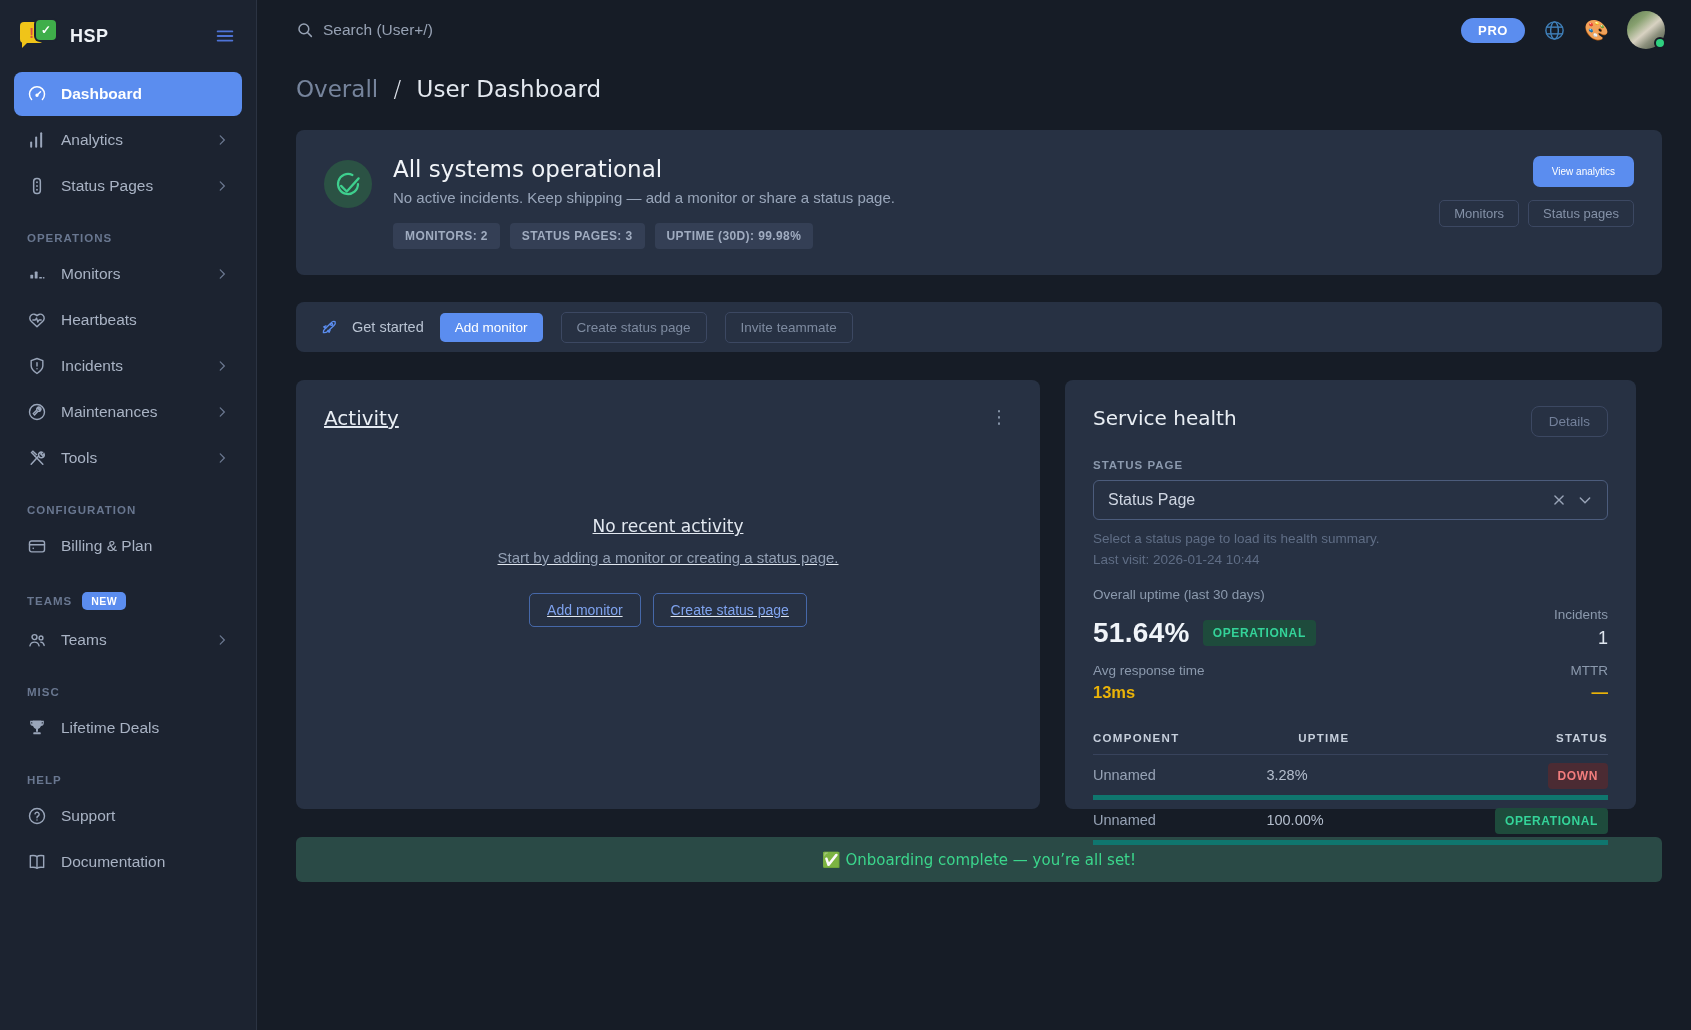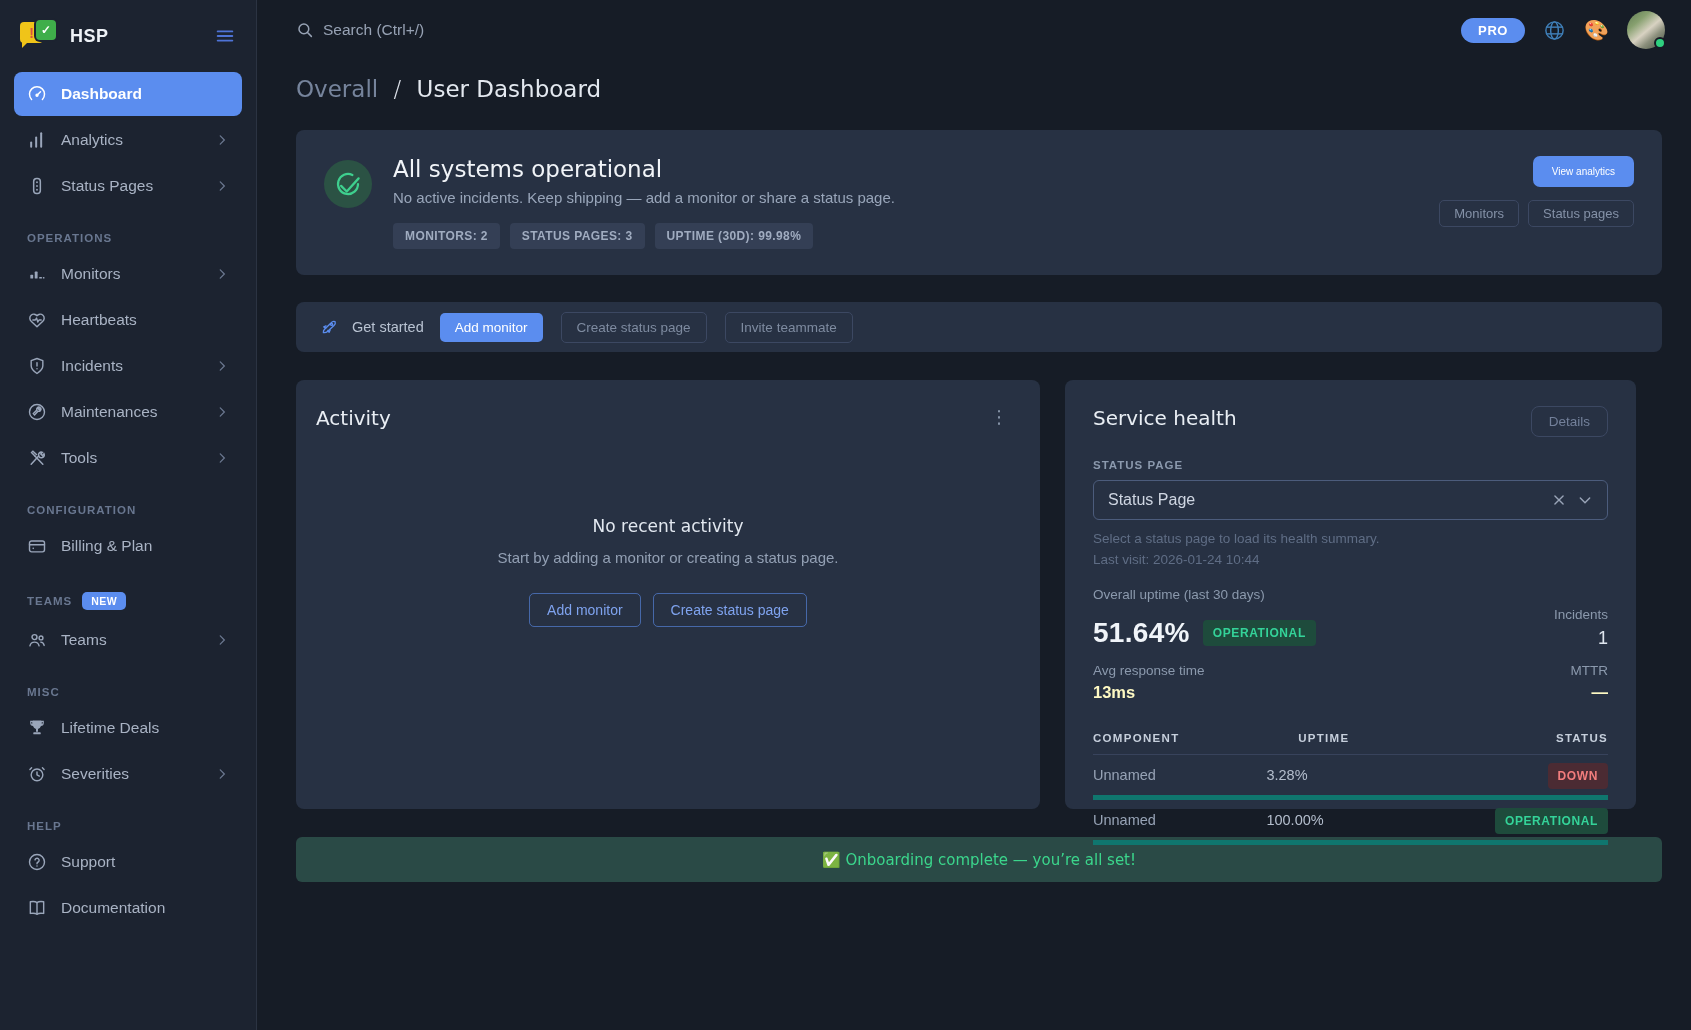--- a/index.html
+++ b/index.html
@@ -119,21 +119,21 @@
     background:#5b8def; color:#fff; border:none; border-radius:5px;
     font-size:13.5px; padding:7px 15px; cursor:pointer; font-family:inherit;
   }
   .btn-small-ghost {
     background:transparent; border:1px solid #3c4862; color:#7e8ba0;
     border-radius:5px; font-size:13.5px; padding:7px 15px; cursor:pointer; font-family:inherit; margin-left:4px;
   }
 
   
   .cards-row { display:flex; gap:25px; margin-bottom:28px; }
-  .activity-card { width:744px; height:429px; padding:26px 20px; position:relative; }
+  .activity-card { width:744px; height:429px; padding:26px 28px; position:relative;text-decoration:underline; }
   .card-title { font-family:"DejaVu Sans", sans-serif; font-size:20px; color:#e9eef4; font-weight:500; }
   .kebab { position:absolute; top:22px; right:24px; color:#8b99ad; font-size:18px; cursor:pointer; padding:4px 8px; }
   .empty-state { text-align:center; margin-top:86px; }
   .empty-title { font-family:"DejaVu Sans", sans-serif; font-size:17px; color:#e2e8f0; font-weight:500; margin-bottom:13px; }
   .empty-sub { font-size:15px; color:#93a0b4; margin-bottom:27px; }
   .empty-btns { display:flex; justify-content:center; gap:12px; }
   .btn-outline-blue {
     background:transparent; border:1px solid rgba(91,141,239,.6); color:#7fa3ef;
     border-radius:5px; font-size:14px; padding:8px 17px; cursor:pointer; font-family:inherit;
   }
@@ -162,21 +162,21 @@
   .badge-op {
     background:#1e4b3c; color:#34d399; font-size:12px; font-weight:bold;
     padding:6px 10px; border-radius:4px; letter-spacing:.6px;
   }
   .badge-down {
     background:#4b2b33; color:#f27d7d; font-size:12px; font-weight:bold;
     padding:6px 10px; border-radius:4px; letter-spacing:.6px;
   }
   .stat-right { text-align:right; }
   .stat-val { font-size:18px; color:#dfe6ef; margin-top:6px; }
-  .stat-val-sm { font-size:16.5px; font-weight:bold; color:#fef9c3; margin-top:5px; }
+  .stat-val-sm { font-size:16.5px; font-weight:bold; color:#eab308; margin-top:5px; }
 
   .health-table { width:100%; border-collapse:collapse; margin-top:20px; }
   .health-table th {
     font-size:11.5px; letter-spacing:1.3px; color:#c6cfdc; font-weight:bold;
     padding:10px 0; border-bottom:1px solid #38435c; text-align:left;
   }
   .health-table th.col-uptime { text-align:center; }
   .health-table th.col-status { text-align:right; }
   .health-table td { padding:12px 0; border-bottom:5px solid #0f766e; font-size:14.5px; color:#97a3b6; }
   .health-table td.col-uptime { text-align:left; color:#b4becd; }
@@ -382,36 +382,20 @@
           <path d="M7 3h10v5.2A5 5 0 0 1 7 8.2z"></path>
           <path d="M7 4H4.5v1.8A3.2 3.2 0 0 0 7.6 9L7 7z" fill="none" stroke="currentColor" stroke-width="1.4"></path>
           <path d="M17 4h2.5v1.8A3.2 3.2 0 0 1 16.4 9L17 7z" fill="none" stroke="currentColor" stroke-width="1.4"></path>
           <rect x="10.8" y="12.5" width="2.4" height="4"></rect>
           <rect x="7.5" y="17" width="9" height="2.5" rx="1"></rect>
         </svg>
       </span>
     <span>Lifetime Deals</span>
   </div>
 
-  <div class="nav-item">
-    <span class="nv-icon">
-        <svg width="20" height="20" viewBox="0 0 24 24" fill="none" stroke="currentColor" stroke-width="1.7" stroke-linecap="round">
-          <circle cx="12" cy="13" r="7"></circle>
-          <polyline points="12 9.5 12 13 14.8 14.5"></polyline>
-          <line x1="5.5" y1="4.5" x2="3.5" y2="6.5"></line>
-          <line x1="18.5" y1="4.5" x2="20.5" y2="6.5"></line>
-        </svg>
-      </span>
-    <span>Severities</span>
-    <span class="nav-chevron">
-        <svg width="14" height="14" viewBox="0 0 24 24" fill="none" stroke="currentColor" stroke-width="2.2" stroke-linecap="round">
-          <polyline points="9 5 16 12 9 19"></polyline>
-        </svg>
-      </span>
-  </div>
 
   <div class="nav-section">
       <span>HELP</span>
     </div>
 
   <div class="nav-item">
     <span class="nv-icon">
         <svg width="20" height="20" viewBox="0 0 24 24" fill="none" stroke="currentColor" stroke-width="1.7" stroke-linecap="round">
           <circle cx="12" cy="12" r="9"></circle>
           <path d="M9.6 9.5a2.5 2.5 0 1 1 3.4 2.8c-.8.35-1 .9-1 1.7"></path>
@@ -435,21 +419,21 @@
 <div class="main">
 
   <div class="topbar">
     <div class="search">
       <span>
           <svg width="18" height="18" viewBox="0 0 24 24" fill="none" stroke="currentColor" stroke-width="2" stroke-linecap="round">
             <circle cx="10.5" cy="10.5" r="6.5"></circle>
             <line x1="15.3" y1="15.3" x2="20.5" y2="20.5"></line>
           </svg>
         </span>
-      <span>Search (Ctrl+/)</span>
+      <span>Search (User+/)</span>
     </div>
     <div class="top-right">
       <span class="pro-badge">PRO</span>
       <span class="globe">
           <svg width="23" height="23" viewBox="0 0 24 24" fill="none" stroke="currentColor" stroke-width="1.5">
             <circle cx="12" cy="12" r="9"></circle>
             <ellipse cx="12" cy="12" rx="4" ry="9"></ellipse>
             <line x1="3.5" y1="8.5" x2="20.5" y2="8.5"></line>
             <line x1="3.5" y1="15.5" x2="20.5" y2="15.5"></line>
           </svg>

